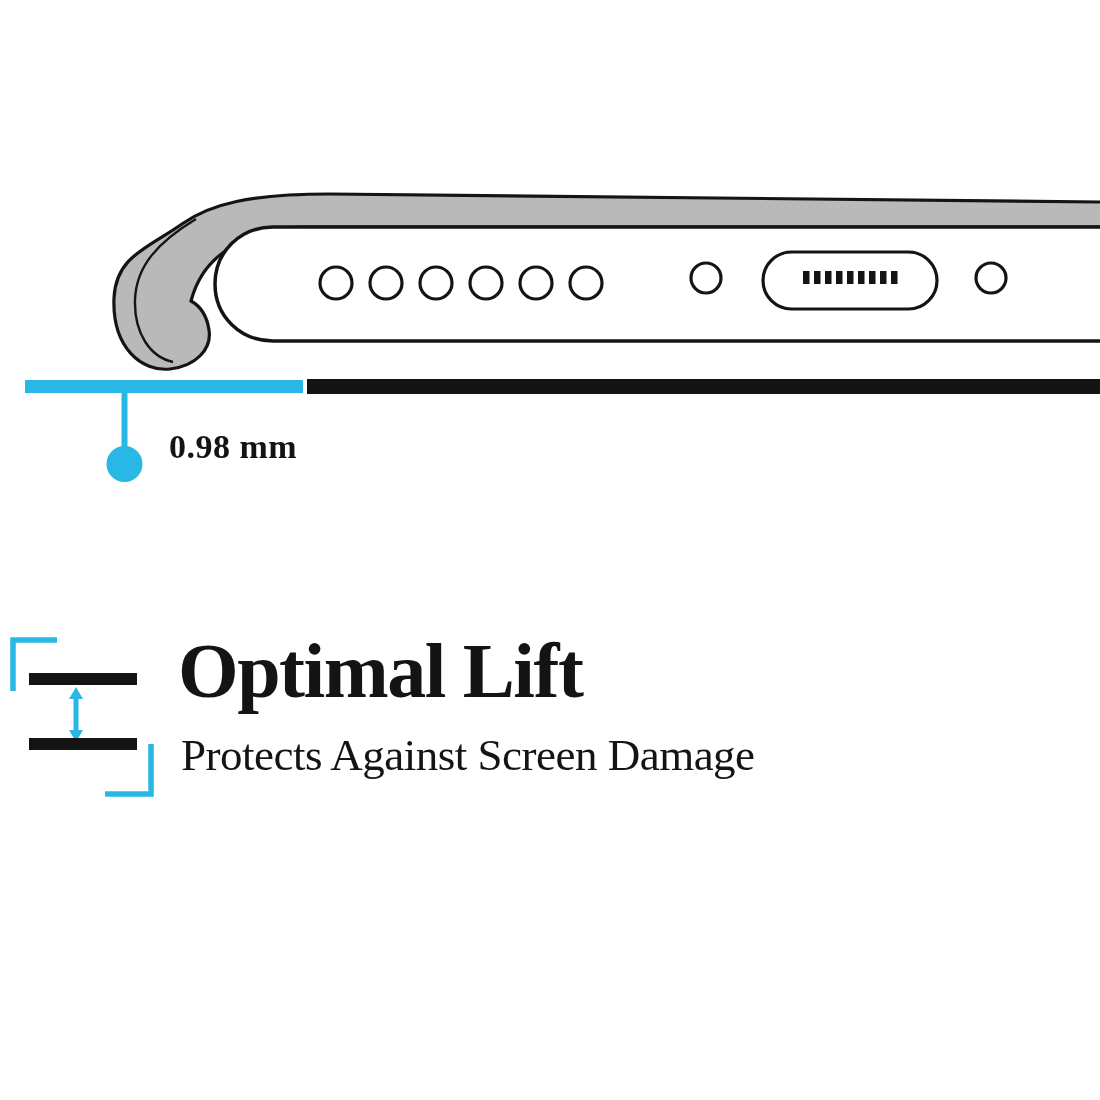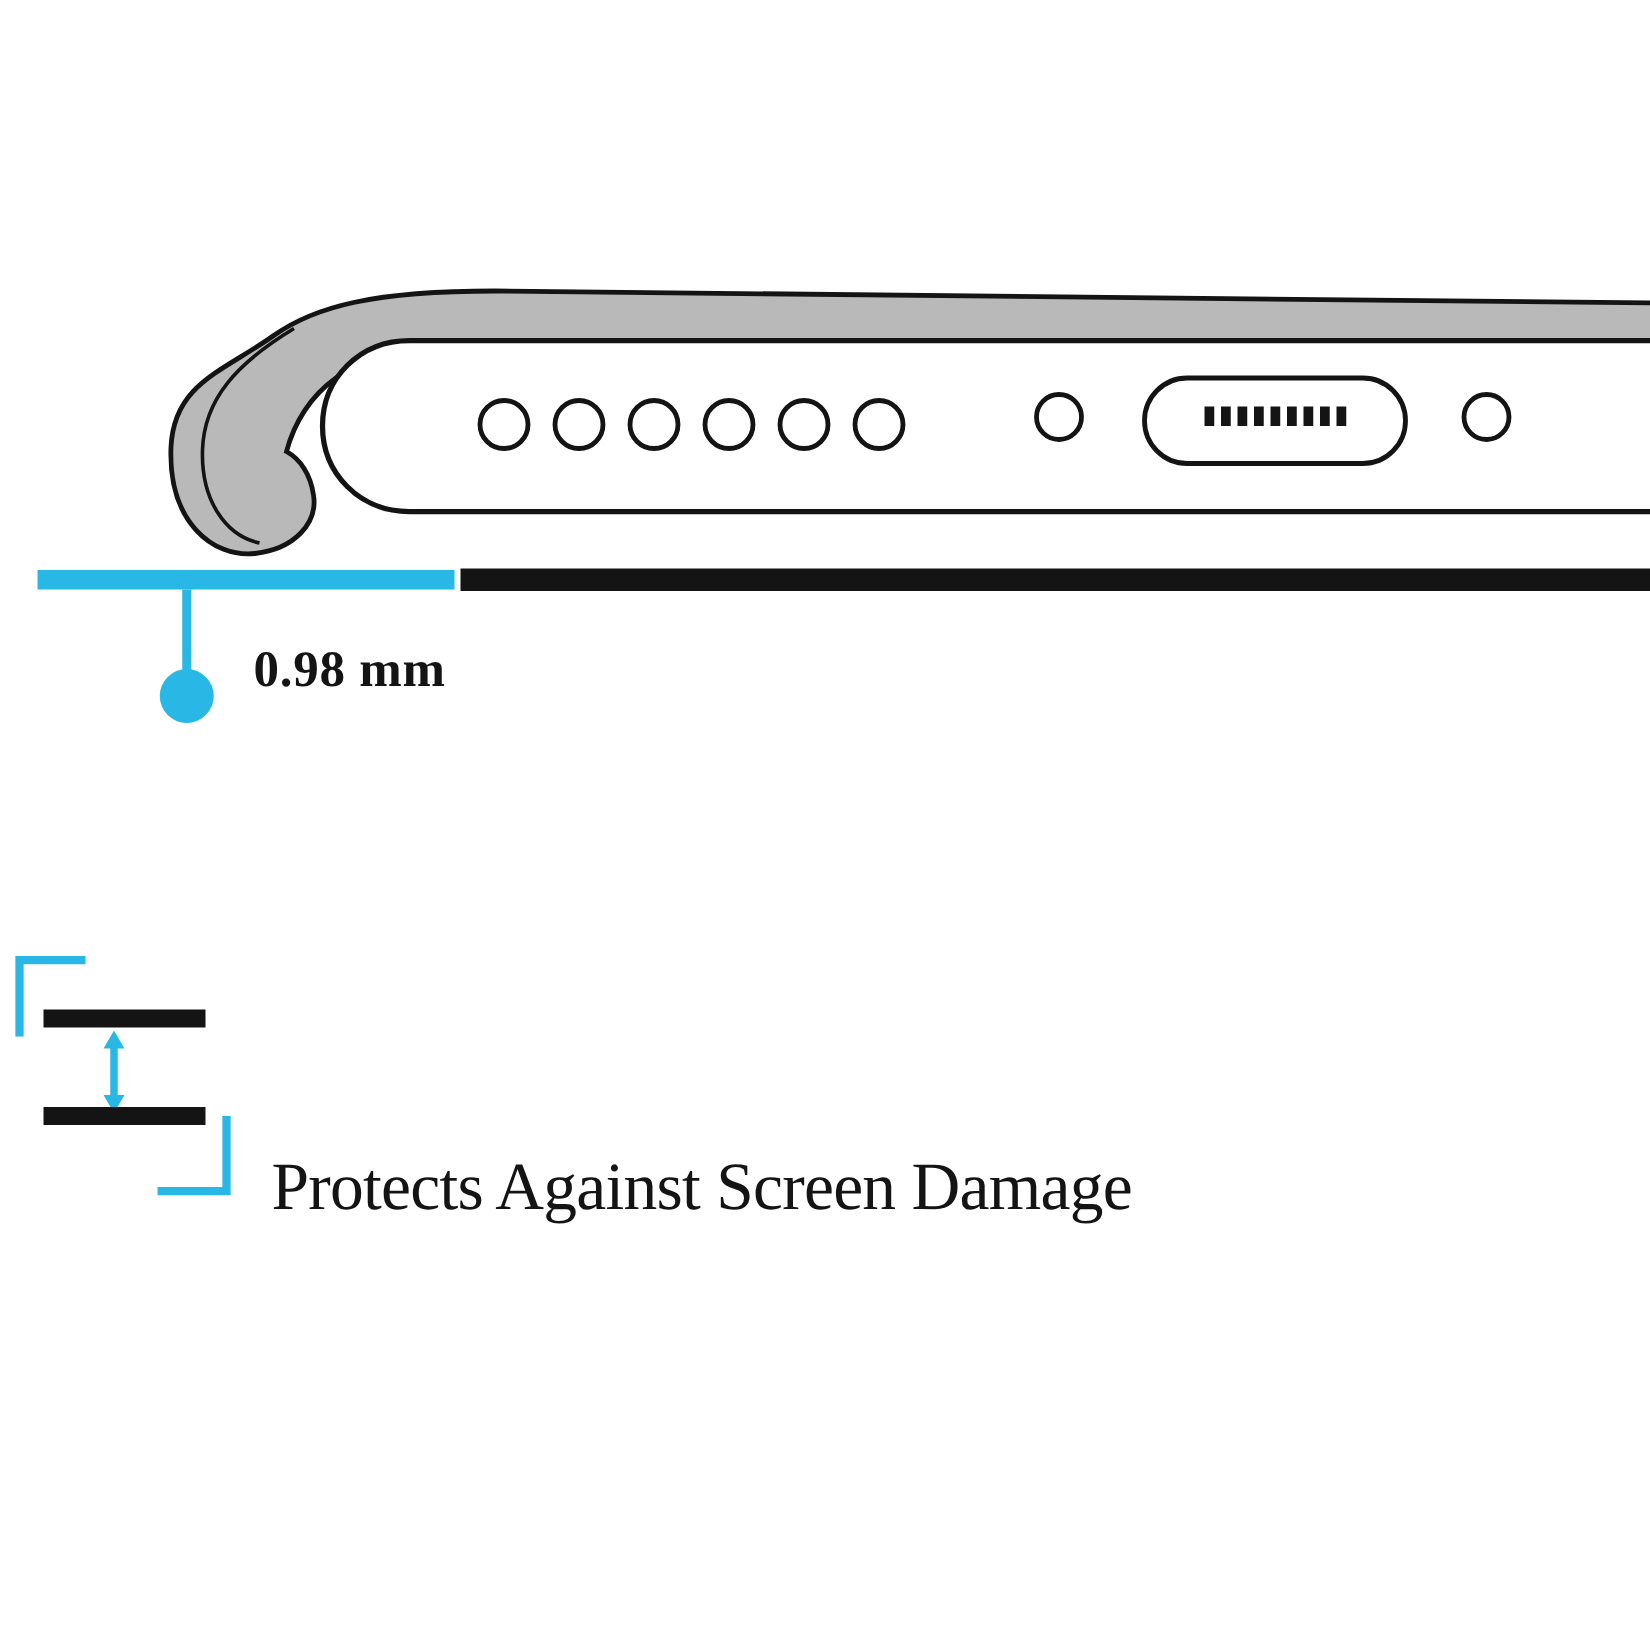--- a/index.html
+++ b/index.html
@@ -33,21 +33,20 @@
   }
   .title{
     position:absolute;left:178px;top:632px;
     font-size:78px;font-weight:800;letter-spacing:-1.5px;color:var(--ink);
     line-height:78px;
   }
   .subtitle{
     position:absolute;left:181px;top:731px;
     font-size:45px;font-weight:500;letter-spacing:-0.5px;color:var(--ink);
     line-height:48px;
-    margin-top:36px;
   }
 </style>
 </head>
 <body>
 
 <div class="page">
 
   <svg class="art" viewBox="0 0 1100 1100" aria-hidden="true">
 
     <g>
@@ -112,15 +111,16 @@
         <polygon class="arrow-head" points="76,742 69,730 83,730"></polygon>
       </g>
       <rect class="bar-dark" x="29" y="738" width="108" height="12"></rect>
       <path class="bracket" d="M 151 744 L 151 794 L 105 794"></path>
     </g>
 
   </svg>
 
   <div class="measure-label">0.98 mm</div>
 
+  <h1 class="title">Optimal Lift</h1>
   <p class="subtitle">Protects Against Screen Damage</p>
 
 </div>
 
 </body></html>

